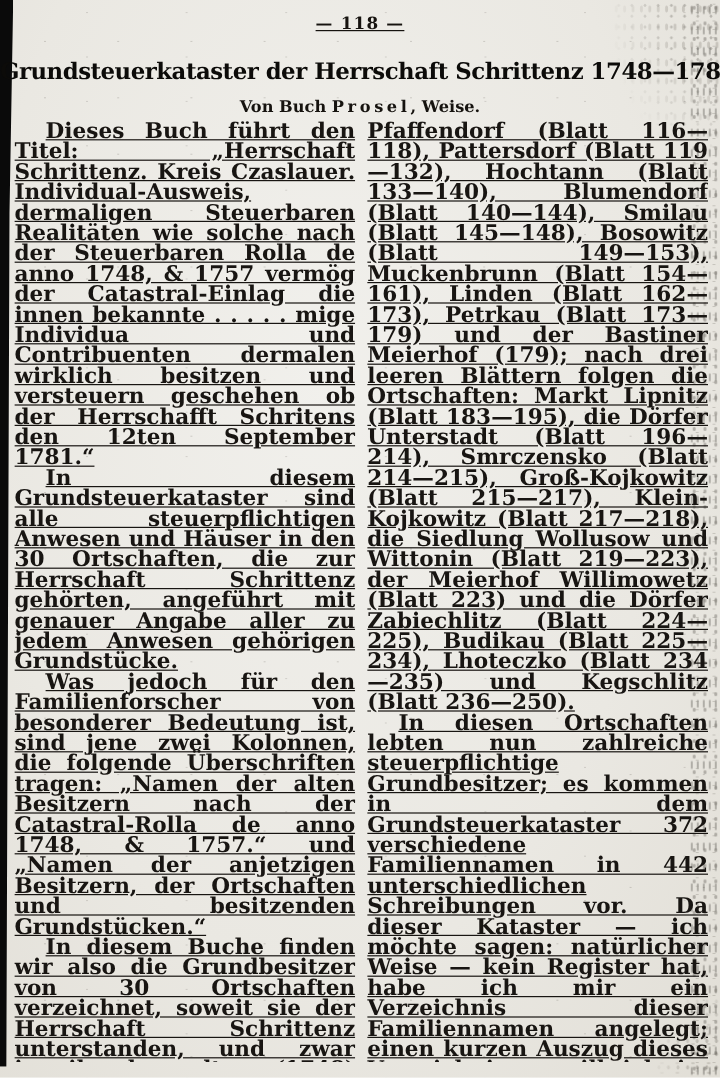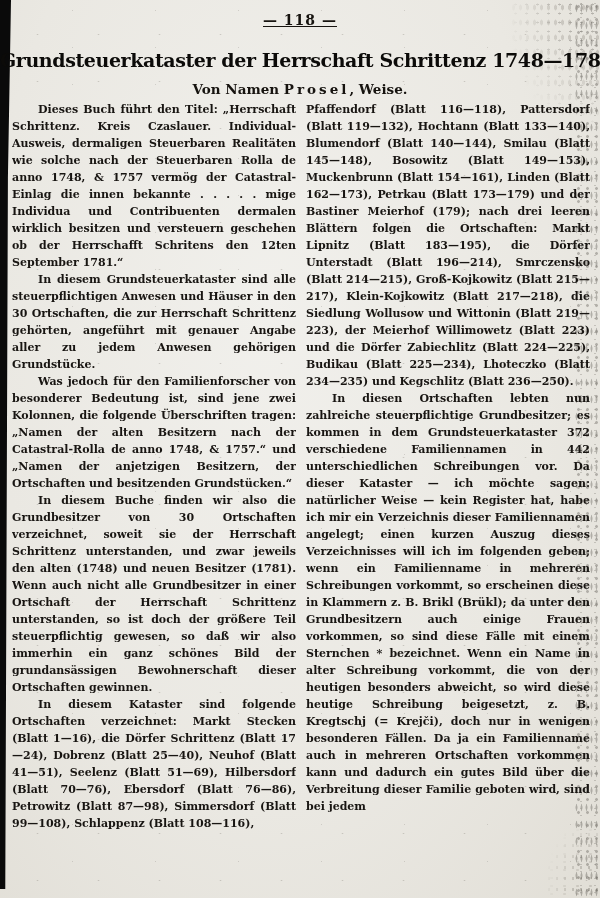--- a/index.html
+++ b/index.html
@@ -67,42 +67,42 @@
     text-align:center;font-size:13.5px;font-weight:bold;
   }
   .byline .spaced{letter-spacing:3px;}
   
   .columns{
     position:absolute;top:101px;left:12px;width:578px;height:784px;
     display:flex;gap:10px;
   }
   .col{
     width:284px;height:784px;overflow:hidden;
-    font-size:11px;font-weight:bold;line-height:17px;
-    text-align:justify;color:#181512;
+    font-size:18px;font-weight:bold;line-height:17px;
+    text-align:justify;color:#181512;text-decoration:underline;
   }
   .col p{margin:0;text-indent:26px;}
   .col p.no-indent{text-indent:0;}
 </style>
 </head>
 <body>
 
 <div class="page">
 
   <div class="left-bar"></div>
   <div class="noise-page"></div>
   <div class="noise-right"></div>
   <div class="corner-tr"></div>
   <div class="smudge-br"></div>
 
   <div class="page-number">— 118 —</div>
 
   <div class="title">Grundsteuerkataster der Herrschaft Schrittenz 1748—1781.</div>
 
-  <div class="byline"><span>Von Namen </span><span class="spaced">Prosel</span><span>, Weise.</span></div>
+  <div class="byline"><span>Von Buch </span><span class="spaced">Prosel</span><span>, Weise.</span></div>
 
   <div class="columns">
     <div class="col">
       <p>Dieses Buch führt den Titel: „Herrschaft Schrittenz. Kreis Czaslauer. Individual-Ausweis, dermaligen Steuerbaren Realitäten wie solche nach der Steuerbaren Rolla de anno 1748, &amp; 1757 vermög der Catastral-Einlag die innen bekannte . . . . . mige Individua und Contribuenten dermalen wirklich besitzen und versteuern geschehen ob der Herrschafft Schritens den 12ten September 1781.“</p>
       <p>In diesem Grundsteuerkataster sind alle steuerpflichtigen Anwesen und Häuser in den 30 Ortschaften, die zur Herrschaft Schrittenz gehörten, angeführt mit genauer Angabe aller zu jedem Anwesen gehörigen Grundstücke.</p>
       <p>Was jedoch für den Familienforscher von besonderer Bedeutung ist, sind jene zwei Kolonnen, die folgende Überschriften tragen: „Namen der alten Besitzern nach der Catastral-Rolla de anno 1748, &amp; 1757.“ und „Namen der anjetzigen Besitzern, der Ortschaften und besitzenden Grundstücken.“</p>
       <p>In diesem Buche finden wir also die Grundbesitzer von 30 Ortschaften verzeichnet, soweit sie der Herrschaft Schrittenz unterstanden, und zwar jeweils den alten (1748) und neuen Besitzer (1781). Wenn auch nicht alle Grundbesitzer in einer Ortschaft der Herrschaft Schrittenz unterstanden, so ist doch der größere Teil steuerpflichtig gewesen, so daß wir also immerhin ein ganz schönes Bild der grundansässigen Bewohnerschaft dieser Ortschaften gewinnen.</p>
       <p>In diesem Kataster sind folgende Ortschaften verzeichnet: Markt Stecken (Blatt 1—16), die Dörfer Schrittenz (Blatt 17—24), Dobrenz (Blatt 25—40), Neuhof (Blatt 41—51), Seelenz (Blatt 51—69), Hilbersdorf (Blatt 70—76), Ebersdorf (Blatt 76—86), Petrowitz (Blatt 87—98), Simmersdorf (Blatt 99—108), Schlappenz (Blatt 108—116),</p>
     </div>
     <div class="col">

